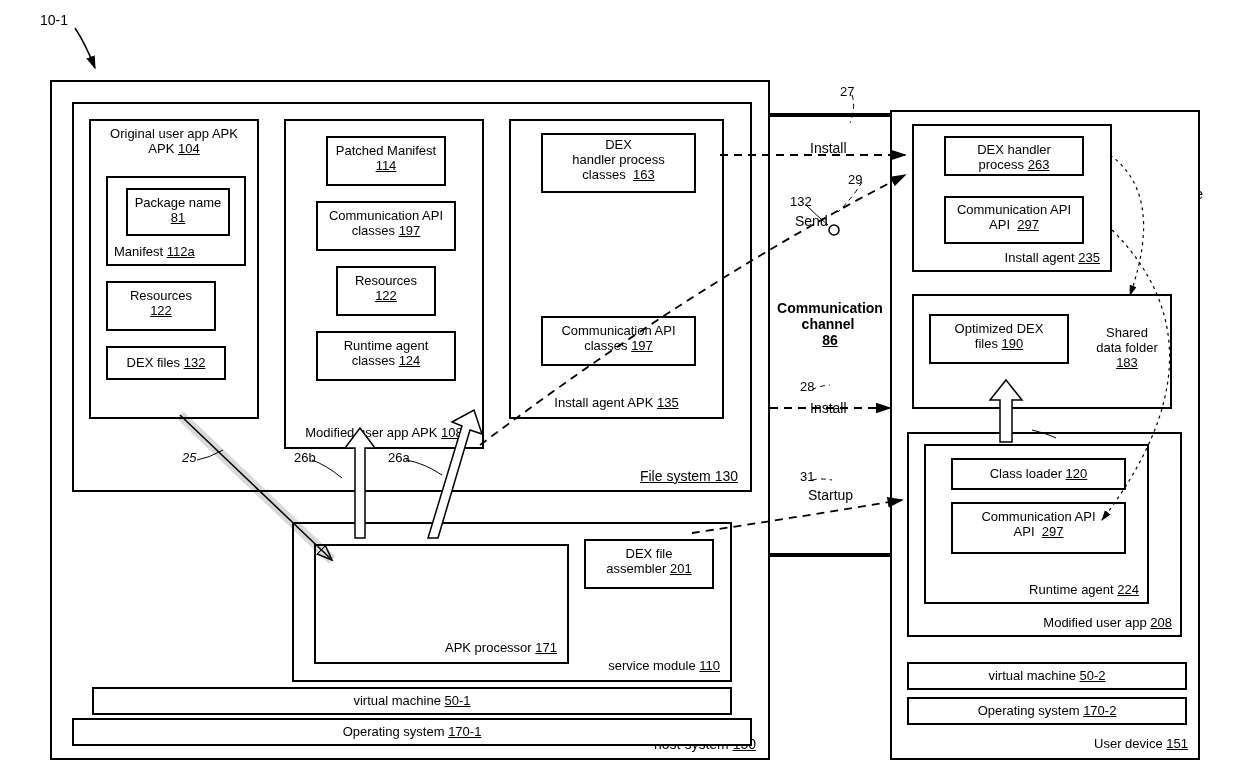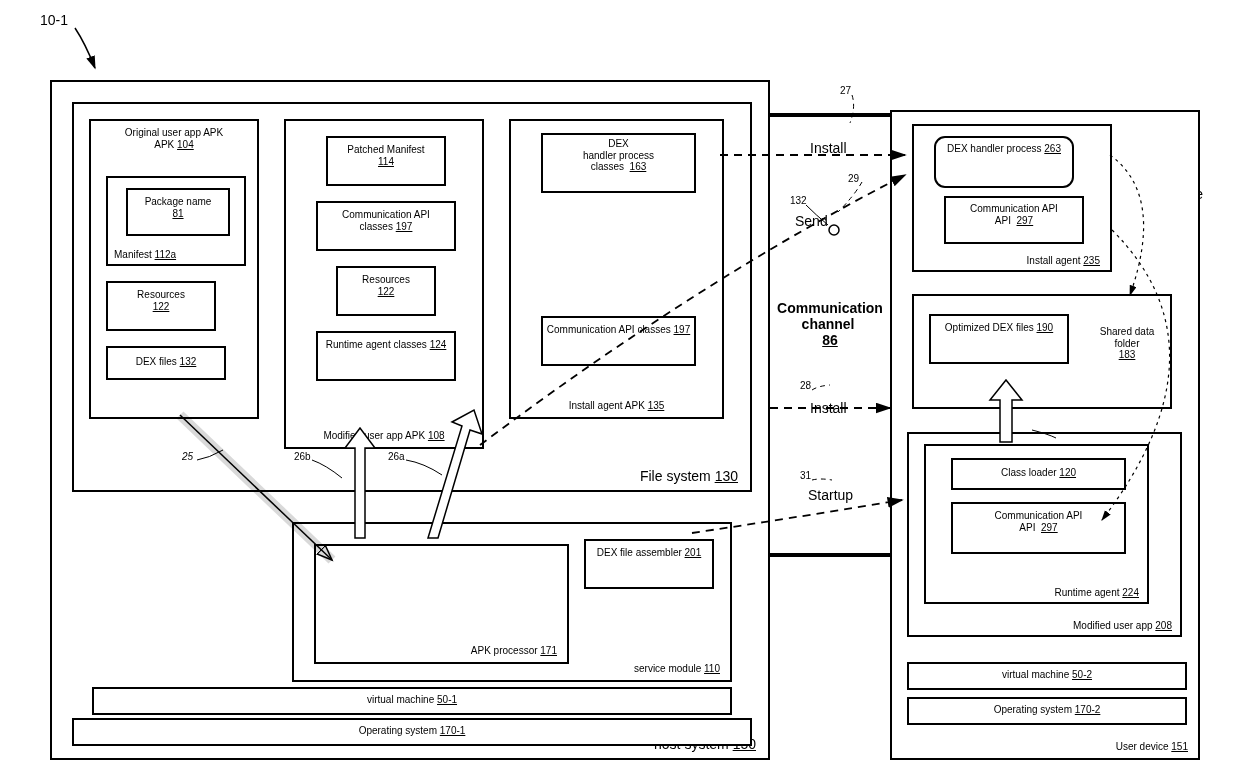--- a/index.html
+++ b/index.html
@@ -1,35 +1,35 @@
 <!DOCTYPE html>
 <html><head>
 <meta charset="utf-8">
 <style>
   * { box-sizing: border-box; }
   body { margin:0; font-family: Arial, Helvetica, sans-serif; width:1240px; height:773px; position:relative; background:#fff; }
   .box { position:absolute; border:2px solid #000; background:#fff; }
   .label { position:absolute; font-size:14px; text-align:center; line-height:1.15; }
   .ul { text-decoration: underline; }
   .bold { font-weight:bold; }
-  .small { font-size:10px; }
+  .small { font-size:13px; }
   svg.overlay { position:absolute; left:0; top:0; pointer-events:none; }
 </style>
 </head>
 <body>
 
 <div class="label" style="left:40px; top:12px;">10-1</div>
 
 <div class="box" style="left:50px; top:80px; width:720px; height:680px;">
   <div class="label" style="right:12px; bottom:6px;">
     <span>host system</span>&nbsp;<span class="ul">150</span>
   </div>
 
   <div class="box" style="left:20px; top:20px; width:680px; height:390px;">
-    <div class="label" style="right:12px; bottom:6px;">
+    <div class="label" style="right:12px; bottom:6px;text-decoration:underline;">
       <span>File system</span>&nbsp;<span class="ul">130</span>
     </div>
 
     <div class="box" style="left:15px; top:15px; width:170px; height:300px;">
       <div class="label small" style="left:0; right:0; top:6px;">
         <span>Original user app APK</span><br>APK <span class="ul">104</span>
       </div>
 
       <div class="box" style="left:15px; top:55px; width:140px; height:90px;">
         <div class="box" style="left:18px; top:10px; width:104px; height:48px;">
@@ -161,21 +161,21 @@
 <div class="label small" style="left:1172px; top:235px;">32</div>
 <div class="label small" style="left:1042px; top:430px;">33</div>
 <div class="label small" style="left:790px; top:195px;">132</div>
 
 <div class="box" style="left:890px; top:110px; width:310px; height:650px;">
   <div class="label small" style="right:10px; bottom:6px;">
     <span>User device</span>&nbsp;<span class="ul">151</span>
   </div>
 
   <div class="box" style="left:20px; top:12px; width:200px; height:148px;">
-    <div class="box" style="left:20px; top:10px; width:140px; height:52px;border-radius:11px;">
+    <div class="box" style="left:30px; top:10px; width:140px; height:40px;">
       <div class="label small" style="left:0;right:0;top:5px;">
         <span>DEX handler process</span>&nbsp;<span class="ul">263</span>
       </div>
     </div>
     <div class="box" style="left:30px; top:70px; width:140px; height:48px;">
       <div class="label small" style="left:0;right:0;top:5px;">
         <span>Communication API</span><br>API&nbsp;&nbsp;<span class="ul">297</span>
       </div>
     </div>
     <div class="label small" style="right:10px; bottom:4px;">

